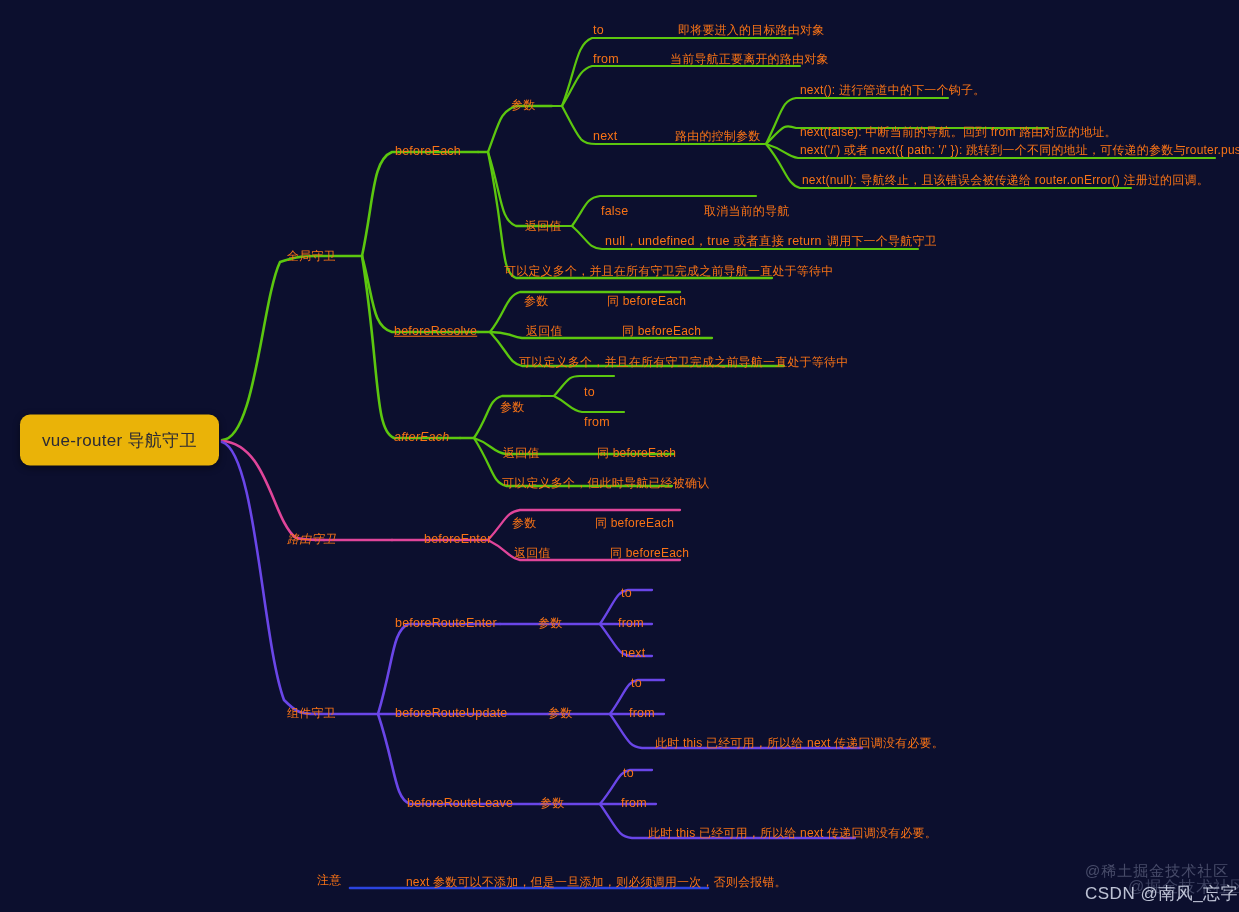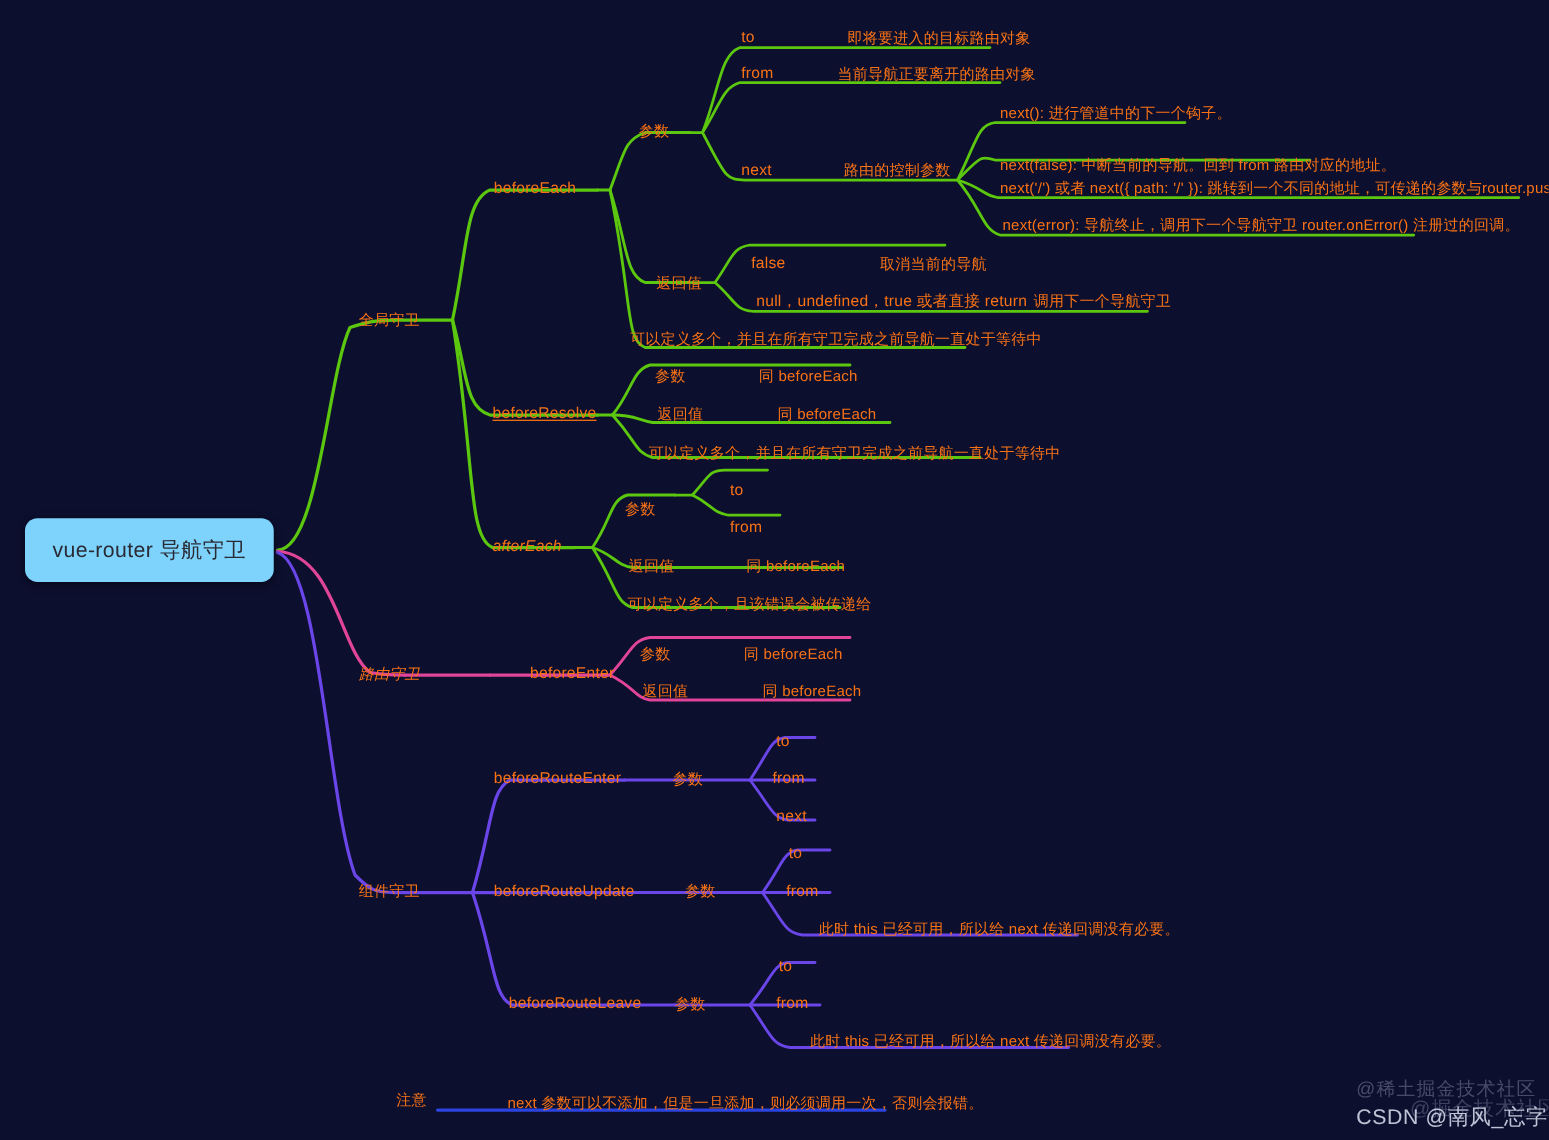--- a/index.html
+++ b/index.html
@@ -27,21 +27,21 @@
     color: #f97316;
     font-size: 12.5px;
     line-height: 1;
     white-space: nowrap;
     transform: translateY(-50%);
     letter-spacing: 0.2px;
   }
   .node.cn { font-size: 12px; }
   .root-node {
     position: absolute;
-    background: #7dd3fc;
+    background: #eab308;
     color: #2a2a35;
     border-radius: 10px;
     font-size: 17px;
     padding: 14px 22px;
     white-space: nowrap;
     transform: translateY(-50%);
     box-shadow: 0 2px 7px rgba(0,0,0,0.45);
     letter-spacing: 0.3px;
   }
   .wm {
@@ -202,21 +202,21 @@
 
   <div class="node" style="left:593px; top:59px;">from</div>
   <div class="node cn" style="left:670px; top:59px;">当前导航正要离开的路由对象</div>
 
   <div class="node" style="left:593px; top:136px;">next</div>
   <div class="node cn" style="left:675px; top:136px;">路由的控制参数</div>
 
   <div class="node cn" style="left:800px; top:90px;">next(): 进行管道中的下一个钩子。</div>
   <div class="node cn" style="left:800px; top:120px;margin-top:12px;">next(false): 中断当前的导航。回到 from 路由对应的地址。</div>
   <div class="node cn" style="left:800px; top:150px;">next('/') 或者 next({ path: '/' }): 跳转到一个不同的地址，可传递的参数与router.push 中选项一致。</div>
-  <div class="node cn" style="left:802px; top:180px;">next(error): 导航终止，调用下一个导航守卫 router.onError() 注册过的回调。</div>
+  <div class="node cn" style="left:802px; top:180px;">next(null): 导航终止，且该错误会被传递给 router.onError() 注册过的回调。</div>
 
   <div class="node cn" style="left:525px; top:226px;">返回值</div>
   <div class="node" style="left:601px; top:211px;">false</div>
   <div class="node cn" style="left:704px; top:211px;">取消当前的导航</div>
   <div class="node" style="left:605px; top:241px;">null，undefined，true 或者直接 return</div>
   <div class="node cn" style="left:827px; top:241px;">调用下一个导航守卫</div>
 
   <div class="node cn" style="left:504px; top:271px;">可以定义多个，并且在所有守卫完成之前导航一直处于等待中</div>
 
   <div class="node" style="left:394px; top:331px;text-decoration:underline;">beforeResolve</div>
@@ -225,21 +225,21 @@
   <div class="node cn" style="left:526px; top:331px;">返回值</div>
   <div class="node cn" style="left:622px; top:331px;">同 beforeEach</div>
   <div class="node cn" style="left:519px; top:362px;">可以定义多个，并且在所有守卫完成之前导航一直处于等待中</div>
 
   <div class="node" style="left:394px; top:437px;font-style:italic;">afterEach</div>
   <div class="node cn" style="left:500px; top:407px;">参数</div>
   <div class="node" style="left:584px; top:392px;">to</div>
   <div class="node" style="left:584px; top:422px;">from</div>
   <div class="node cn" style="left:503px; top:453px;">返回值</div>
   <div class="node cn" style="left:597px; top:453px;">同 beforeEach</div>
-  <div class="node cn" style="left:502px; top:483px;">可以定义多个，且该错误会被传递给</div>
+  <div class="node cn" style="left:502px; top:483px;">可以定义多个，但此时导航已经被确认</div>
 
   <div class="node cn" style="left:287px; top:539px;font-style:italic;">路由守卫</div>
   <div class="node" style="left:394px; top:539px;padding-left:30px;">beforeEnter</div>
   <div class="node cn" style="left:512px; top:523px;">参数</div>
   <div class="node cn" style="left:595px; top:523px;">同 beforeEach</div>
   <div class="node cn" style="left:514px; top:553px;">返回值</div>
   <div class="node cn" style="left:610px; top:553px;">同 beforeEach</div>
 
   <div class="node cn" style="left:287px; top:713px;">组件守卫</div>
 

